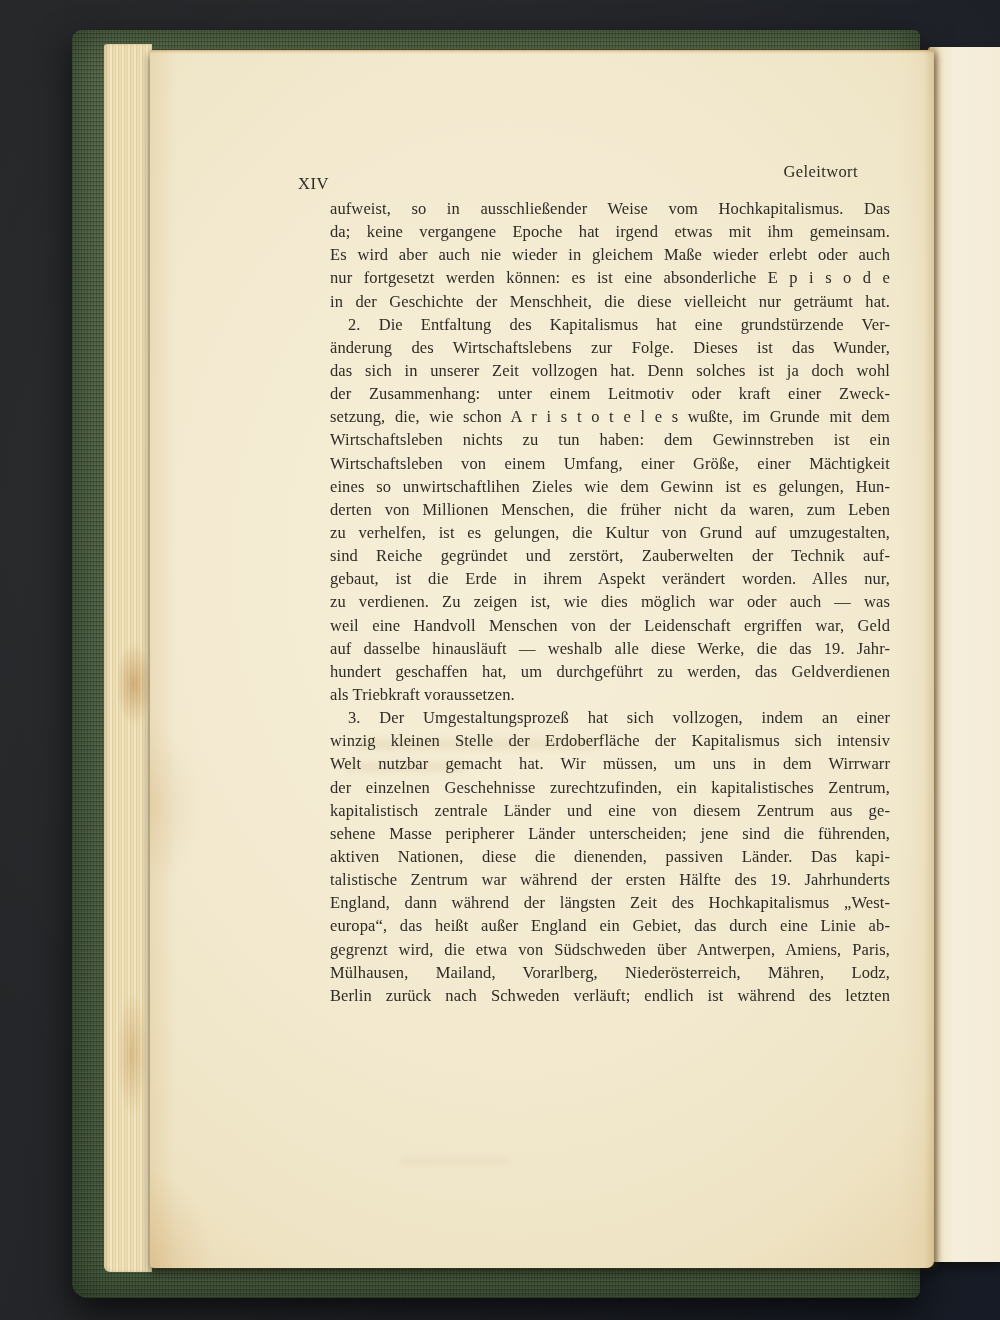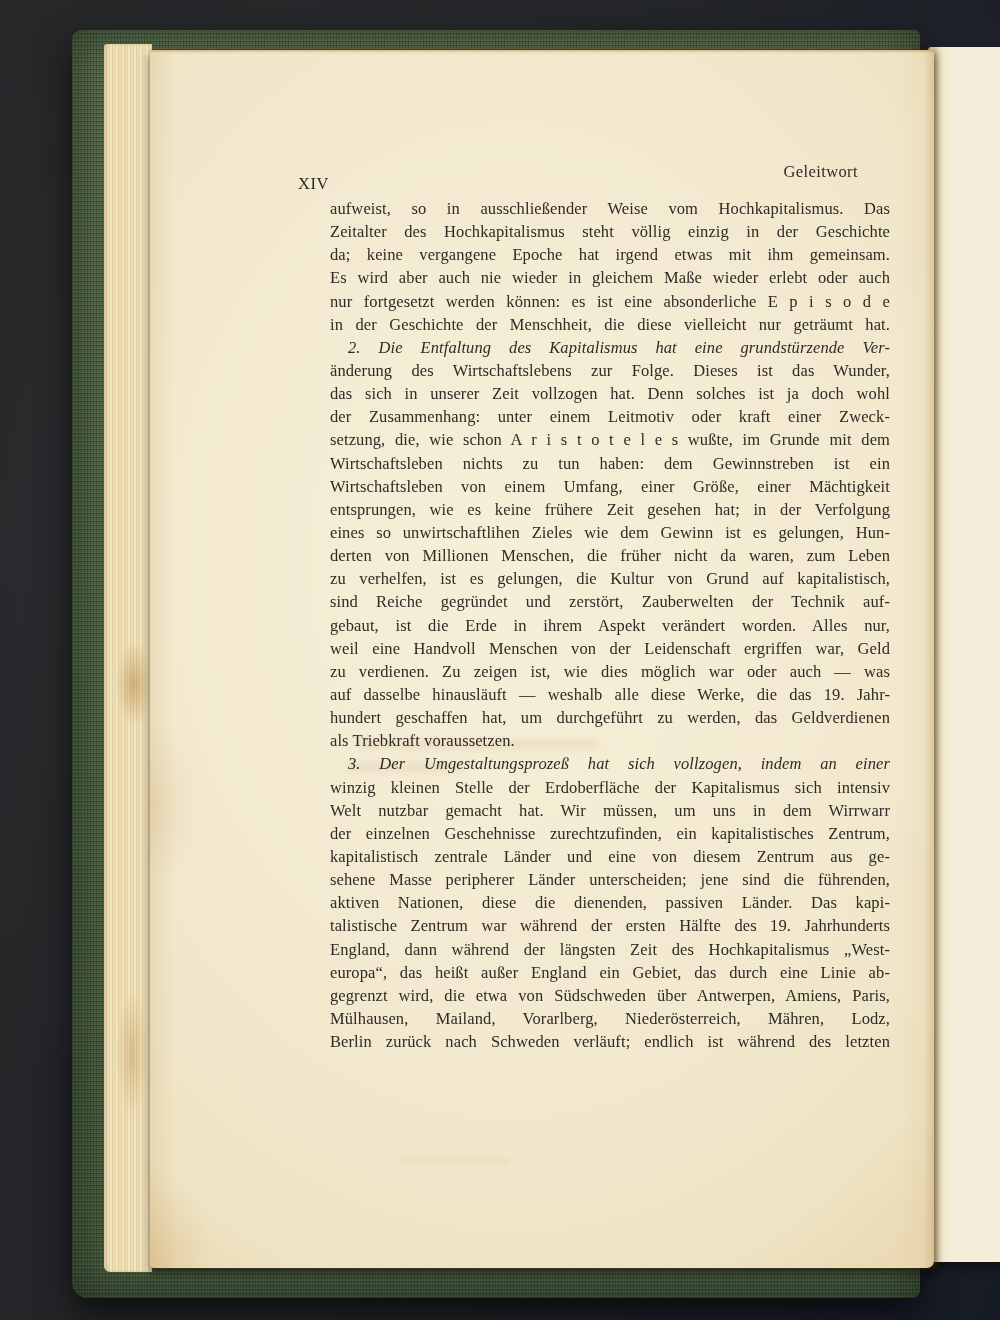--- a/index.html
+++ b/index.html
@@ -68,61 +68,59 @@
   .header-row{position:relative;height:24px;font-size:16.5px;letter-spacing:0.6px;}
   .page-number{position:absolute;left:0;top:12px;}
   .running-header{position:absolute;left:0;right:0;text-align:right;letter-spacing:0.4px;}
   .body-lines{position:absolute;left:0;top:35px;width:560px;margin-left:32px;}
   .line{
     height:23.15px;overflow:hidden;
     font-size:16.5px;line-height:23.15px;
     text-align:justify;text-align-last:justify;
     letter-spacing:0.1px;
   }
-  .line.indent{text-indent:18px;font-style:italic;}
+  .line.indent{text-indent:18px;}
   .line.no-just{text-align:center;text-align-last:left;}
 </style>
 </head>
 <body>
 
 <div class="stage">
   <div class="cover"></div>
   <div class="page-stack"></div>
   <div class="facing-page"></div>
   <div class="page">
     <div class="ghost g1"></div>
     <div class="ghost g2"></div>
     <div class="ghost g3"></div>
     <div class="type-area">
       <div class="header-row">
         <span class="page-number">XIV</span>
         <span class="running-header">Geleitwort</span>
       </div>
       <div class="body-lines">
           <div class="line">aufweist, so in ausschließender Weise vom Hochkapitalismus. Das</div>
-          <div class="line">Zeitalter des Hochkapitalismus steht völlig einzig in der Geschichte</div>
           <div class="line">da; keine vergangene Epoche hat irgend etwas mit ihm gemeinsam.</div>
           <div class="line">Es wird aber auch nie wieder in gleichem Maße wieder erlebt oder auch</div>
           <div class="line">nur fortgesetzt werden können: es ist eine absonderliche E p i s o d e</div>
           <div class="line">in der Geschichte der Menschheit, die diese vielleicht nur geträumt hat.</div>
           <div class="line indent">2. Die Entfaltung des Kapitalismus hat eine grundstürzende Ver-</div>
           <div class="line">änderung des Wirtschaftslebens zur Folge. Dieses ist das Wunder,</div>
           <div class="line">das sich in unserer Zeit vollzogen hat. Denn solches ist ja doch wohl</div>
           <div class="line">der Zusammenhang: unter einem Leitmotiv oder kraft einer Zweck-</div>
           <div class="line">setzung, die, wie schon A r i s t o t e l e s wußte, im Grunde mit dem</div>
           <div class="line">Wirtschaftsleben nichts zu tun haben: dem Gewinnstreben ist ein</div>
           <div class="line">Wirtschaftsleben von einem Umfang, einer Größe, einer Mächtigkeit</div>
-          <div class="line">entsprungen, wie es keine frühere Zeit gesehen hat; in der Verfolgung</div>
           <div class="line">eines so unwirtschaftlihen Zieles wie dem Gewinn ist es gelungen, Hun-</div>
           <div class="line">derten von Millionen Menschen, die früher nicht da waren, zum Leben</div>
-          <div class="line">zu verhelfen, ist es gelungen, die Kultur von Grund auf kapitalistisch,</div>
+          <div class="line">zu verhelfen, ist es gelungen, die Kultur von Grund auf umzugestalten,</div>
           <div class="line">sind Reiche gegründet und zerstört, Zauberwelten der Technik auf-</div>
           <div class="line">gebaut, ist die Erde in ihrem Aspekt verändert worden. Alles nur,</div>
+          <div class="line">zu verdienen. Zu zeigen ist, wie dies möglich war oder auch — was</div>
           <div class="line">weil eine Handvoll Menschen von der Leidenschaft ergriffen war, Geld</div>
-          <div class="line">zu verdienen. Zu zeigen ist, wie dies möglich war oder auch — was</div>
           <div class="line">auf dasselbe hinausläuft — weshalb alle diese Werke, die das 19. Jahr-</div>
           <div class="line">hundert geschaffen hat, um durchgeführt zu werden, das Geldverdienen</div>
           <div class="line no-just">als Triebkraft voraussetzen.</div>
           <div class="line indent">3. Der Umgestaltungsprozeß hat sich vollzogen, indem an einer</div>
           <div class="line">winzig kleinen Stelle der Erdoberfläche der Kapitalismus sich intensiv</div>
           <div class="line">Welt nutzbar gemacht hat. Wir müssen, um uns in dem Wirrwarr</div>
           <div class="line">der einzelnen Geschehnisse zurechtzufinden, ein kapitalistisches Zentrum,</div>
           <div class="line">kapitalistisch zentrale Länder und eine von diesem Zentrum aus ge-</div>
           <div class="line">sehene Masse peripherer Länder unterscheiden; jene sind die führenden,</div>
           <div class="line">aktiven Nationen, diese die dienenden, passiven Länder. Das kapi-</div>

